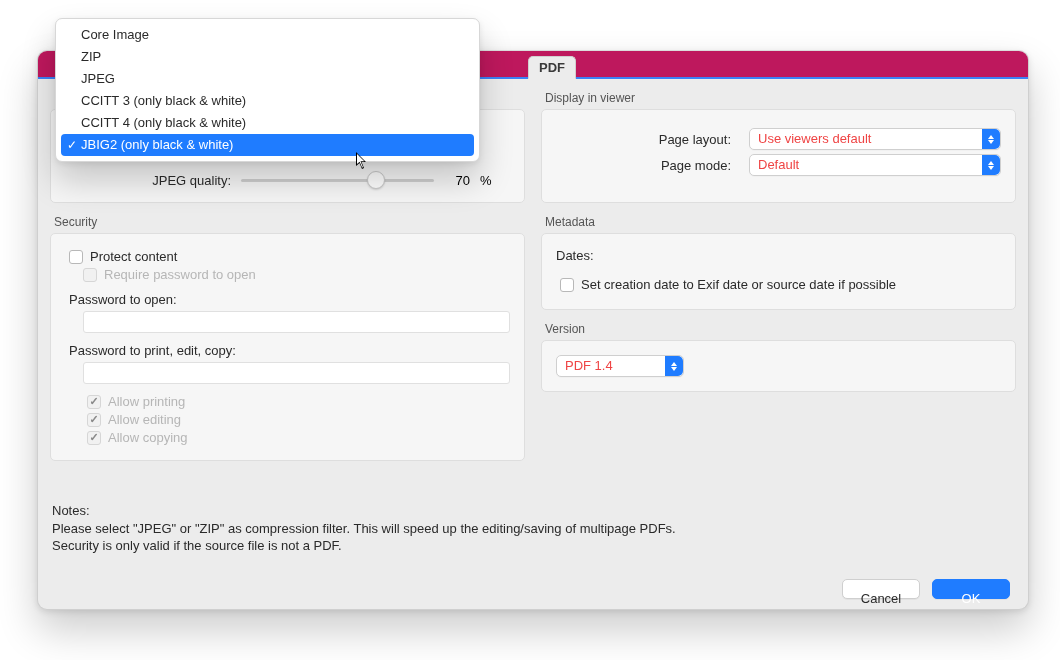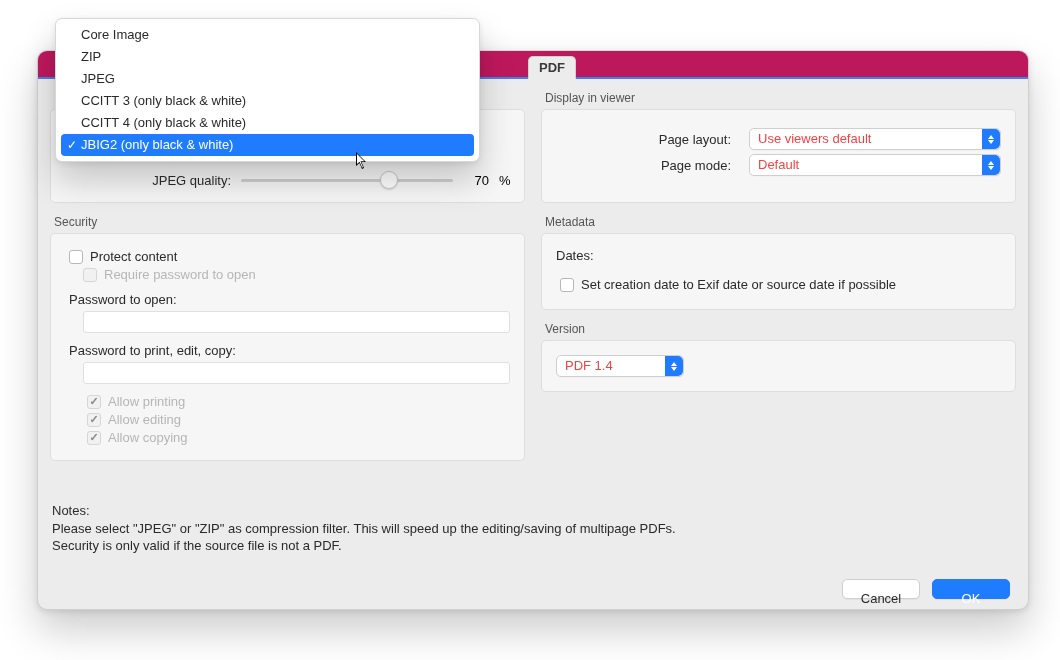--- a/index.html
+++ b/index.html
@@ -85,21 +85,21 @@
       grid-column: 2;
     }
     
     .compress-box {
       height: 94px;
       position: relative;
     }
     .comp-row {
       position: absolute;
       left: 14px;
-      right: 11px;
+      right: 30px;
       bottom: 10px;
       height: 24px;
       display: flex;
       align-items: center;
       gap: 10px;
     }
     .comp-label {
       width: 166px;
       text-align: right;
       font-size: 13px;

